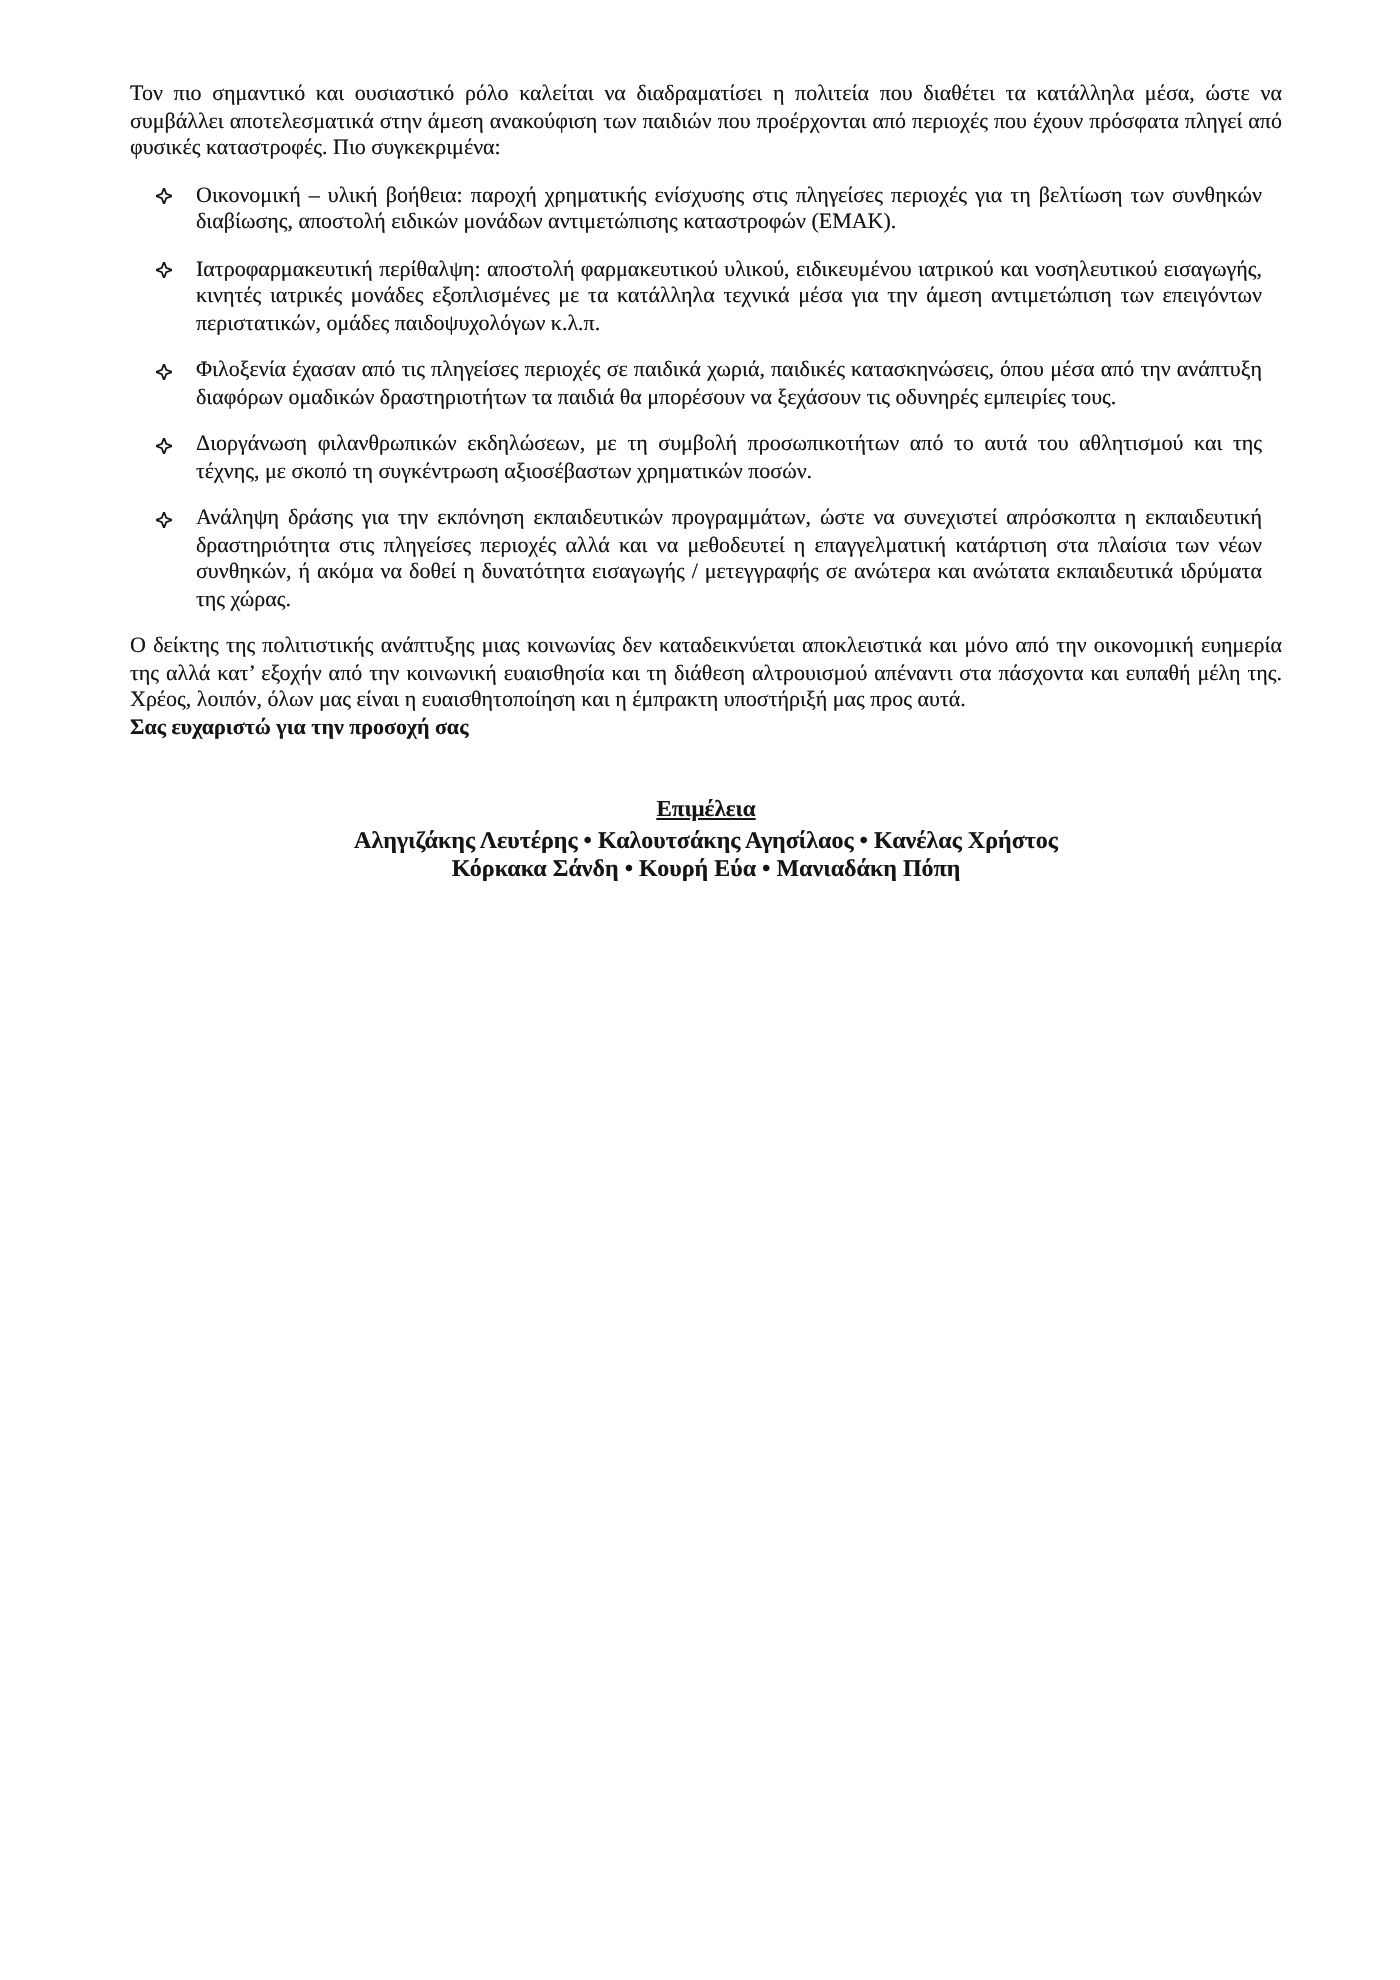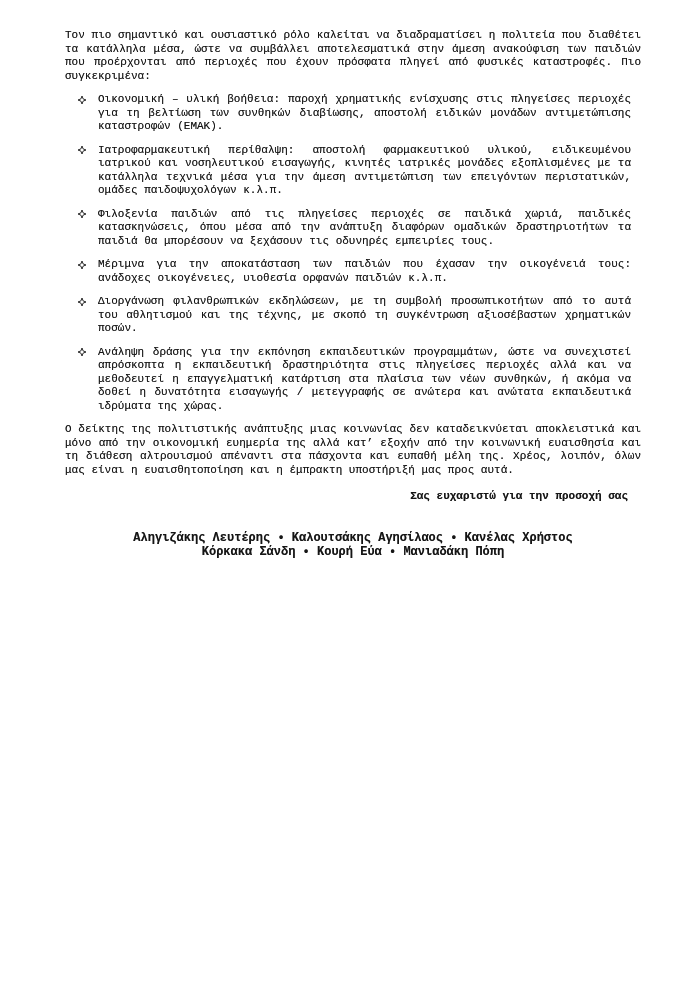--- a/index.html
+++ b/index.html
@@ -13,25 +13,24 @@
     height: 990px;
     background: #ffffff;
     overflow: hidden;
     font-family: "Liberation Serif", "DejaVu Serif", serif;
     color: #151515;
     text-shadow: 0 0 0.3px rgba(20,20,20,0.55);
   }
   .content {
     position: absolute;
     left: 65px;
-    top: 29px;
+    top: 41px;
     width: 576px;
     font-size: 11px;
     line-height: 13.5px;
-    font-family: Liberation Mono, monospace;
   }
   .para {
     margin: 0;
     text-align: justify;
   }
   ul.bullet-list {
     margin: 0;
     padding: 0;
     list-style: none;
   }
@@ -42,22 +41,22 @@
     margin: 10px;
   }
   .bullet-glyph {
     position: absolute;
     left: 3px;
     top: 2.6px;
     width: 8px;
     height: 8px;
   }
   .thanks {
-    margin: 13px;
-    text-align: right;
+    margin: 0;
+    text-align: left;
     font-weight: bold;
   }
   .editors {
     margin-top: 27px;
     text-align: center;
     font-weight: bold;
     font-size: 12px;
     line-height: 14px;
   }
   .editors-title {
@@ -84,45 +83,40 @@
       <li>
         <svg class="bullet-glyph" viewBox="0 0 8 8">
             <path d="M4 0 L5.1 2.9 L8 4 L5.1 5.1 L4 8 L2.9 5.1 L0 4 L2.9 2.9 Z" fill="#ffffff" stroke="#151515" stroke-width="0.9"></path>
           </svg>
         <span>Ιατροφαρμακευτική περίθαλψη: αποστολή φαρμακευτικού υλικού, ειδικευμένου ιατρικού και νοσηλευτικού εισαγωγής, κινητές ιατρικές μονάδες εξοπλισμένες με τα κατάλληλα τεχνικά μέσα για την άμεση αντιμετώπιση των επειγόντων περιστατικών, ομάδες παιδοψυχολόγων κ.λ.π.</span>
       </li>
       <li>
         <svg class="bullet-glyph" viewBox="0 0 8 8">
             <path d="M4 0 L5.1 2.9 L8 4 L5.1 5.1 L4 8 L2.9 5.1 L0 4 L2.9 2.9 Z" fill="#ffffff" stroke="#151515" stroke-width="0.9"></path>
           </svg>
-        <span>Φιλοξενία παιδιών από τις πληγείσες περιοχές σε παιδικά χωριά, παιδικές κατασκηνώσεις, όπου μέσα από την ανάπτυξη διαφόρων ομαδικών δραστηριοτήτων τα παιδιά θα μπορέσουν να ξεχάσουν τις οδυνηρές εμπειρίες τους.</span>
-      </li>
-      <li>
-        <svg class="bullet-glyph" viewBox="0 0 8 8">
-            <path d="M4 0 L5.1 2.9 L8 4 L5.1 5.1 L4 8 L2.9 5.1 L0 4 L2.9 2.9 Z" fill="#ffffff" stroke="#151515" stroke-width="0.9"></path>
-          </svg>
-        <span>Μέριμνα για την αποκατάσταση των παιδιών που έχασαν την οικογένειά τους: ανάδοχες οικογένειες, υιοθεσία ορφανών παιδιών κ.λ.π.</span>
+        <span>Φιλοξενία έχασαν από τις πληγείσες περιοχές σε παιδικά χωριά, παιδικές κατασκηνώσεις, όπου μέσα από την ανάπτυξη διαφόρων ομαδικών δραστηριοτήτων τα παιδιά θα μπορέσουν να ξεχάσουν τις οδυνηρές εμπειρίες τους.</span>
       </li>
       <li>
         <svg class="bullet-glyph" viewBox="0 0 8 8">
             <path d="M4 0 L5.1 2.9 L8 4 L5.1 5.1 L4 8 L2.9 5.1 L0 4 L2.9 2.9 Z" fill="#ffffff" stroke="#151515" stroke-width="0.9"></path>
           </svg>
         <span>Διοργάνωση φιλανθρωπικών εκδηλώσεων, με τη συμβολή προσωπικοτήτων από το αυτά του αθλητισμού και της τέχνης, με σκοπό τη συγκέντρωση αξιοσέβαστων χρηματικών ποσών.</span>
       </li>
       <li>
         <svg class="bullet-glyph" viewBox="0 0 8 8">
             <path d="M4 0 L5.1 2.9 L8 4 L5.1 5.1 L4 8 L2.9 5.1 L0 4 L2.9 2.9 Z" fill="#ffffff" stroke="#151515" stroke-width="0.9"></path>
           </svg>
         <span>Ανάληψη δράσης για την εκπόνηση εκπαιδευτικών προγραμμάτων, ώστε να συνεχιστεί απρόσκοπτα η εκπαιδευτική δραστηριότητα στις πληγείσες περιοχές αλλά και να μεθοδευτεί η επαγγελματική κατάρτιση στα πλαίσια των νέων συνθηκών, ή ακόμα να δοθεί η δυνατότητα εισαγωγής / μετεγγραφής σε ανώτερα και ανώτατα εκπαιδευτικά ιδρύματα της χώρας.</span>
       </li>
     </ul>
 
     <p class="para">Ο δείκτης της πολιτιστικής ανάπτυξης μιας κοινωνίας δεν καταδεικνύεται αποκλειστικά και μόνο από την οικονομική ευημερία της αλλά κατ’ εξοχήν από την κοινωνική ευαισθησία και τη διάθεση αλτρουισμού απέναντι στα πάσχοντα και ευπαθή μέλη της. Χρέος, λοιπόν, όλων μας είναι η ευαισθητοποίηση και η έμπρακτη υποστήριξή μας προς αυτά.</p>
 
     <p class="thanks">Σας ευχαριστώ για την προσοχή σας</p>
 
     <div class="editors">
+      <div class="editors-title">Επιμέλεια</div>
       <div>Αληγιζάκης Λευτέρης • Καλουτσάκης Αγησίλαος • Κανέλας Χρήστος</div>
       <div>Κόρκακα Σάνδη • Κουρή Εύα • Μανιαδάκη Πόπη</div>
     </div>
 
   </div>
 </div>
 
 </body></html>

